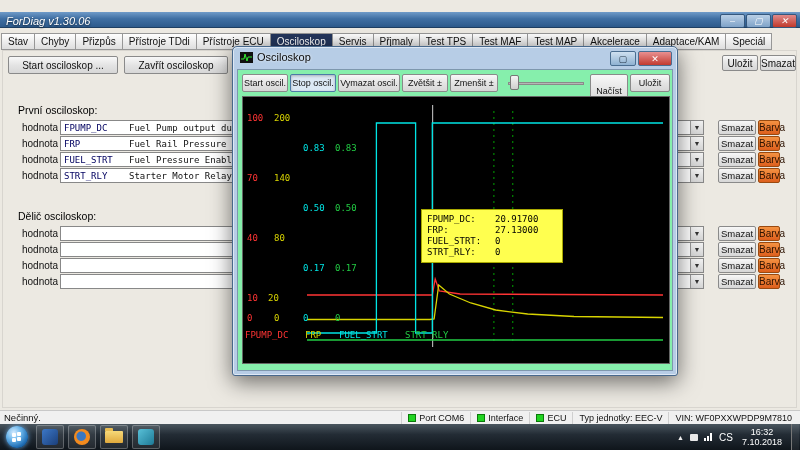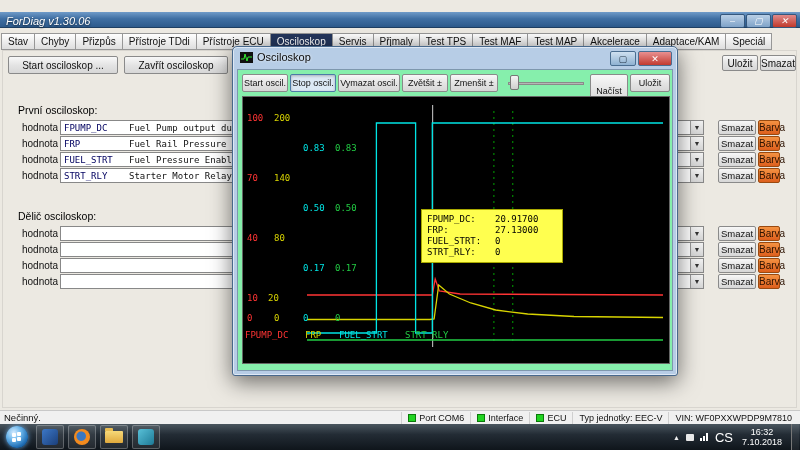--- a/index.html
+++ b/index.html
@@ -92,21 +92,21 @@
   .ic.folder{width:18px;height:12px;border-radius:1px;background:linear-gradient(#f7d979,#e0a93c);position:relative;}
   .ic.folder::before{content:"";position:absolute;left:0;top:-3px;width:8px;height:3px;background:#e8bc52;border-radius:1px 1px 0 0;}
   .ic.sq2{background:linear-gradient(135deg,#58c0d8,#1e7a96);}
   .tray{position:absolute;right:0;top:0;height:26px;display:flex;align-items:center;gap:6px;padding-right:1px;color:#fff;}
   .tray-caret{font-size:7px;color:#eee;}
   .net{width:9px;height:8px;background:
     linear-gradient(#fff,#fff) left bottom/2px 3px no-repeat,
     linear-gradient(#fff,#fff) 3px bottom/2px 5px no-repeat,
     linear-gradient(#fff,#fff) 6px bottom/2px 8px no-repeat;}
   .msg{width:8px;height:7px;background:#e8e8e8;border-radius:1px;}
-  .tray-lang{font-size:13px;}
+  .tray-lang{font-size:10px;}
   .clock{text-align:center;font-size:9px;line-height:10px;padding:0 3px;}
   .show-desktop{width:8px;height:26px;border-left:1px solid #777;background:rgba(255,255,255,.06);}
 </style>
 </head>
 <body>
 
 <div id="stage">
 
   <div class="titlebar">
     <span class="title">ForDiag v1.30.06</span>

